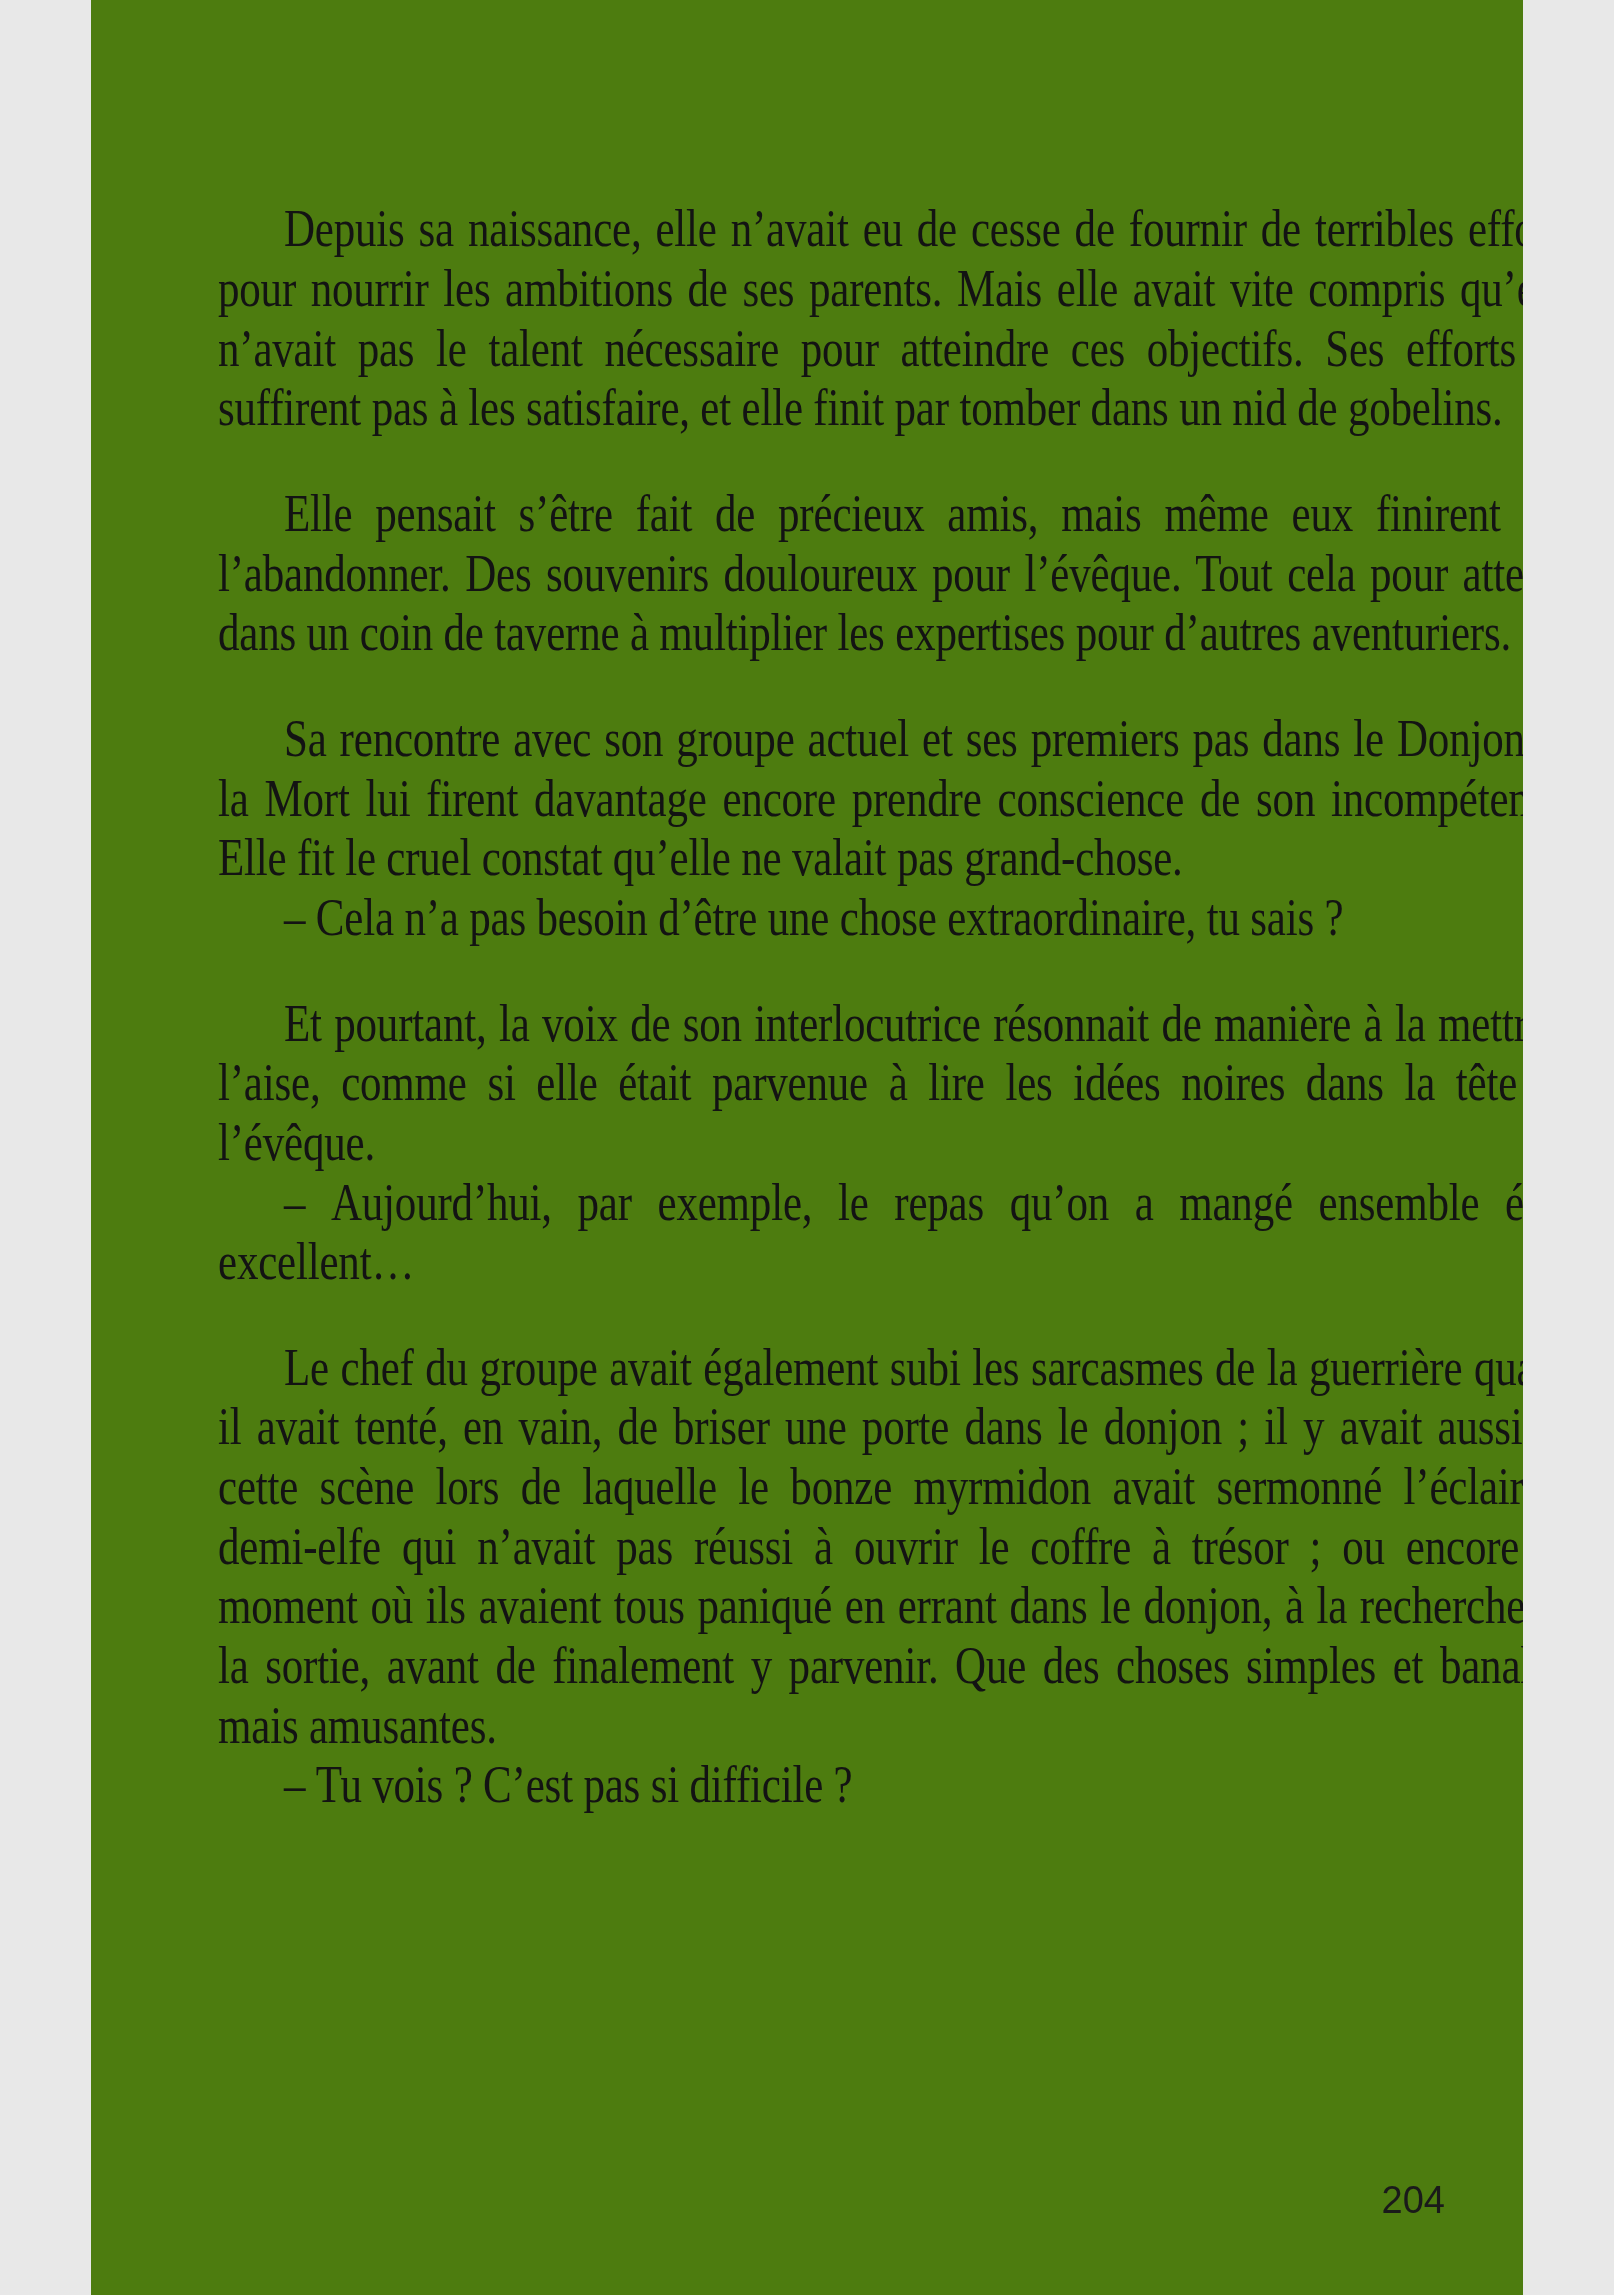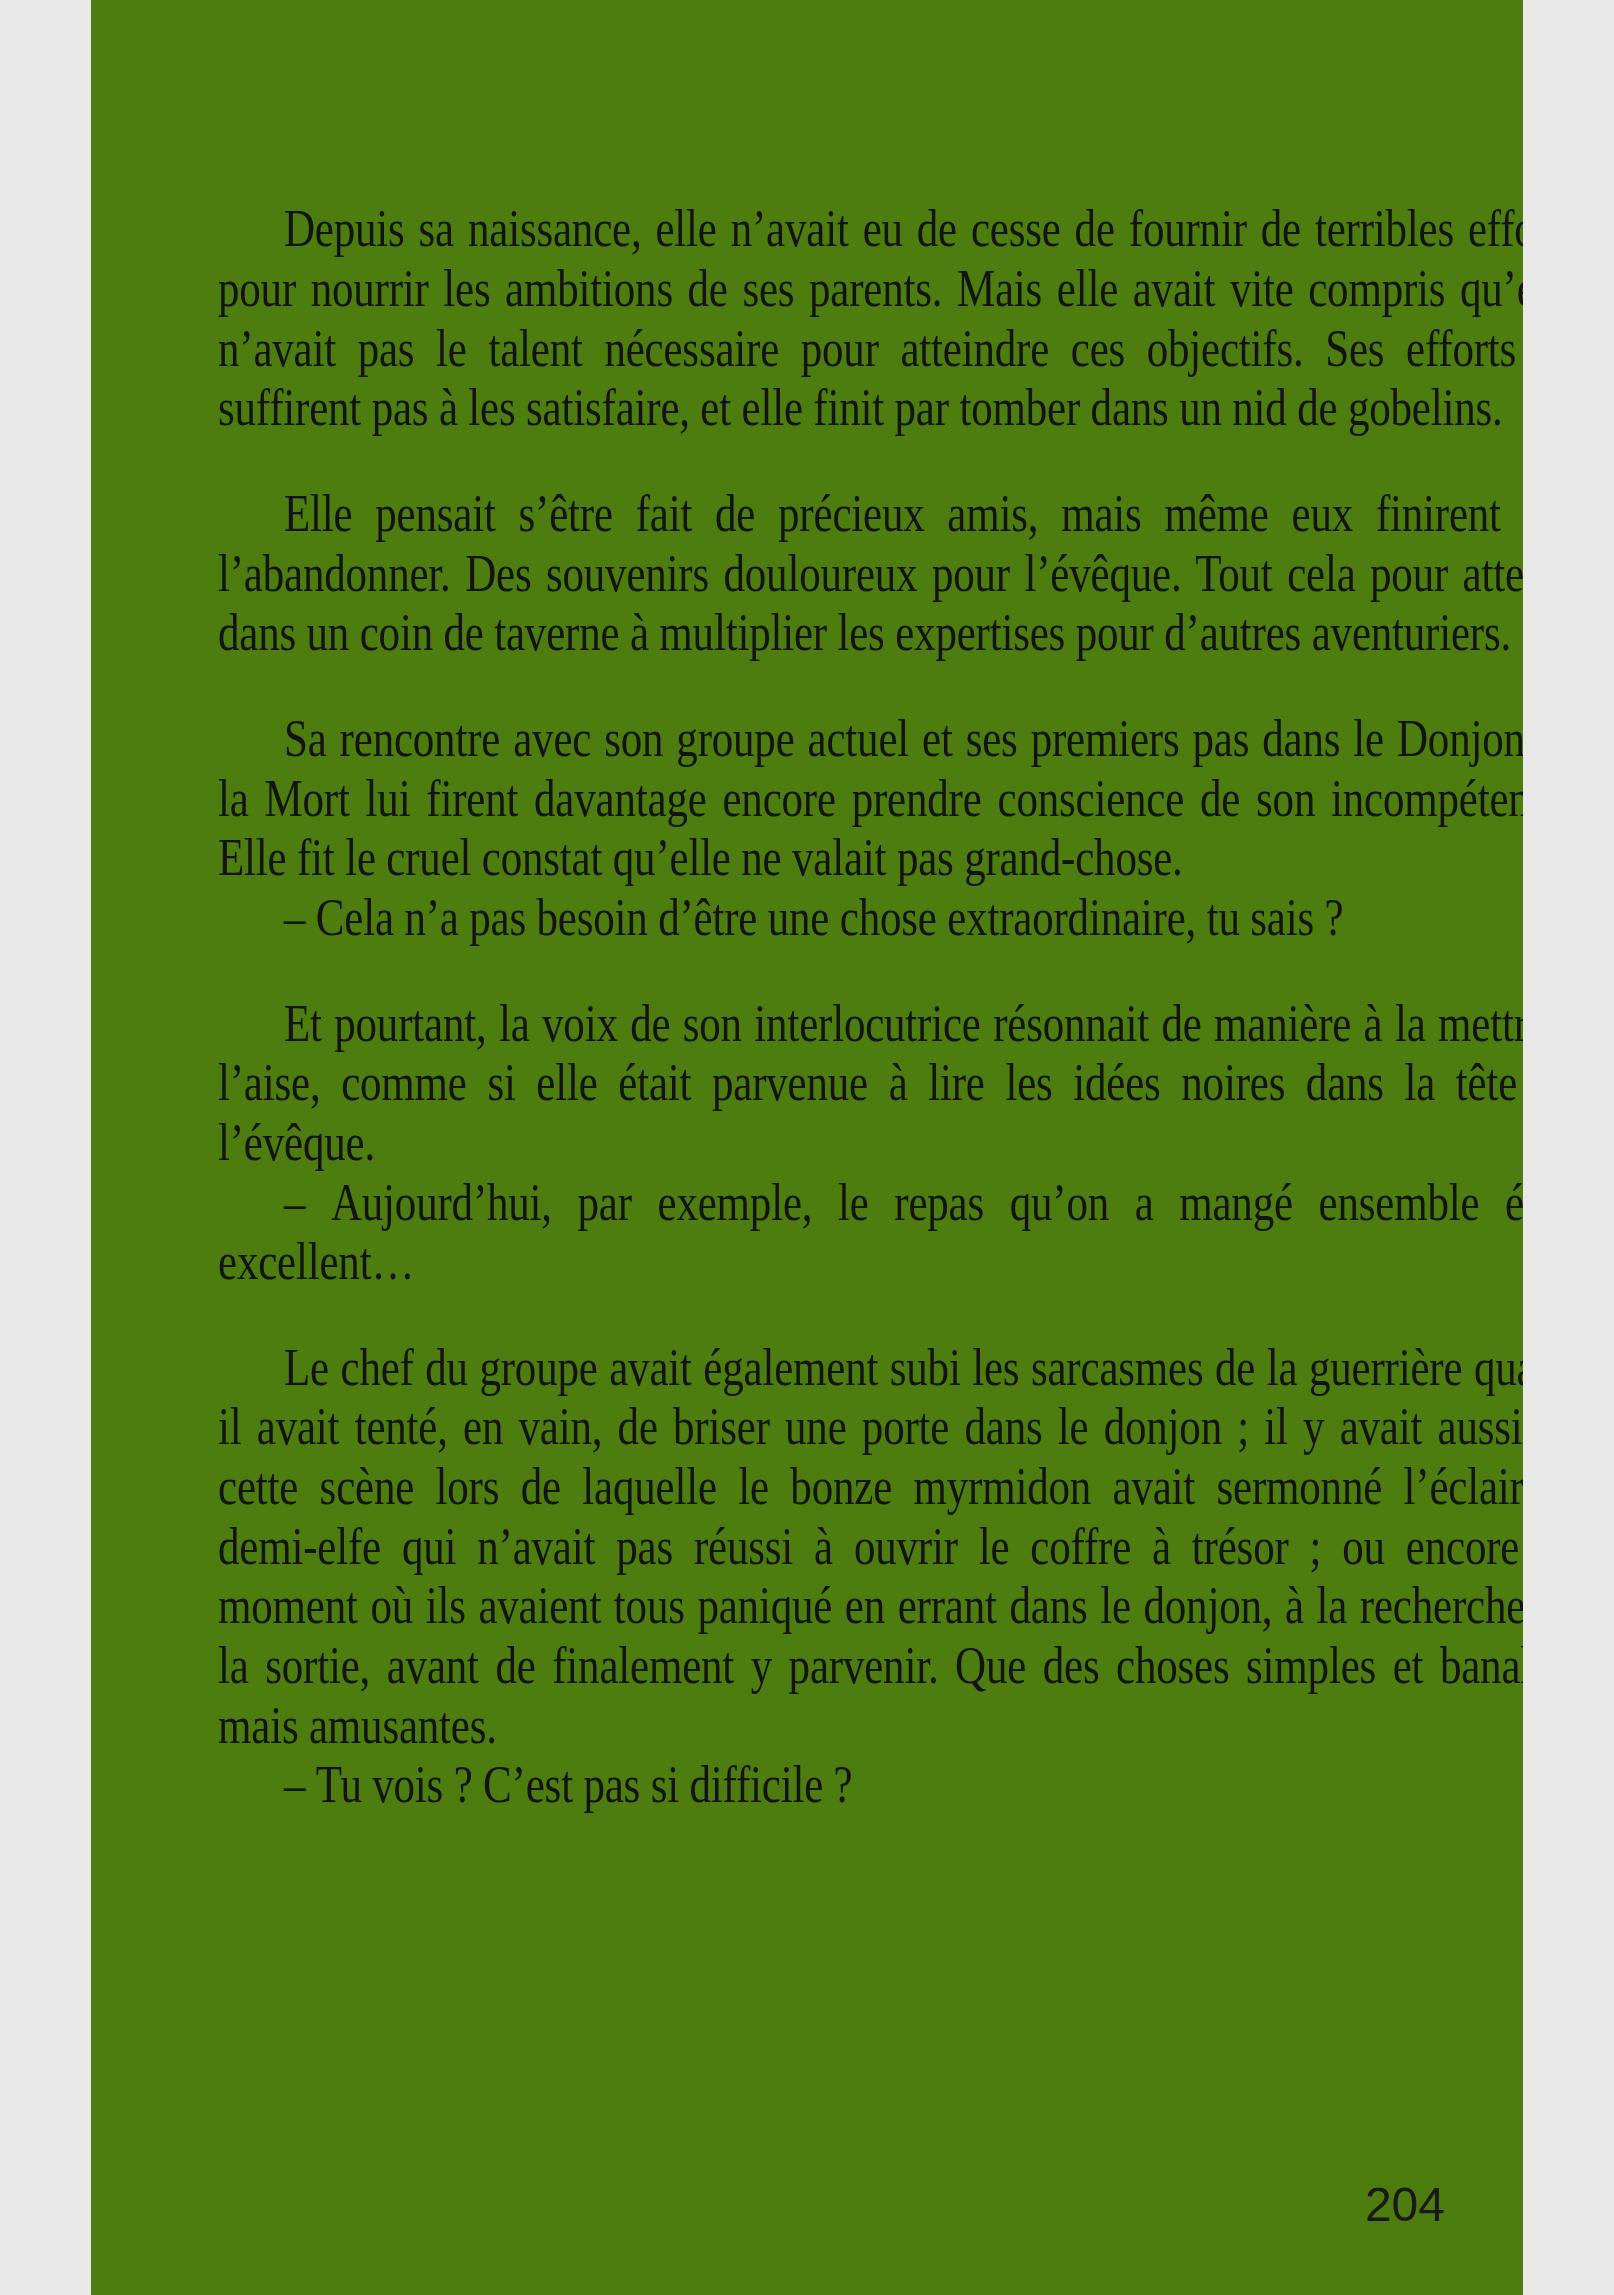--- a/index.html
+++ b/index.html
@@ -35,21 +35,21 @@
     text-indent: 66px;
   }
   .text-block p.gap {
     margin-top: 37px;
   }
   .page-number {
     position: absolute;
     right: 78px;
     top: 2181px;
     font-family: "Liberation Sans", "DejaVu Sans", sans-serif;
-    font-size: 48px;
+    font-size: 38px;
     line-height: 1;
     color: #1a1a1a;
   }
 </style>
 </head>
 <body>
 
 <div class="page">
 
   <div class="text-block">

